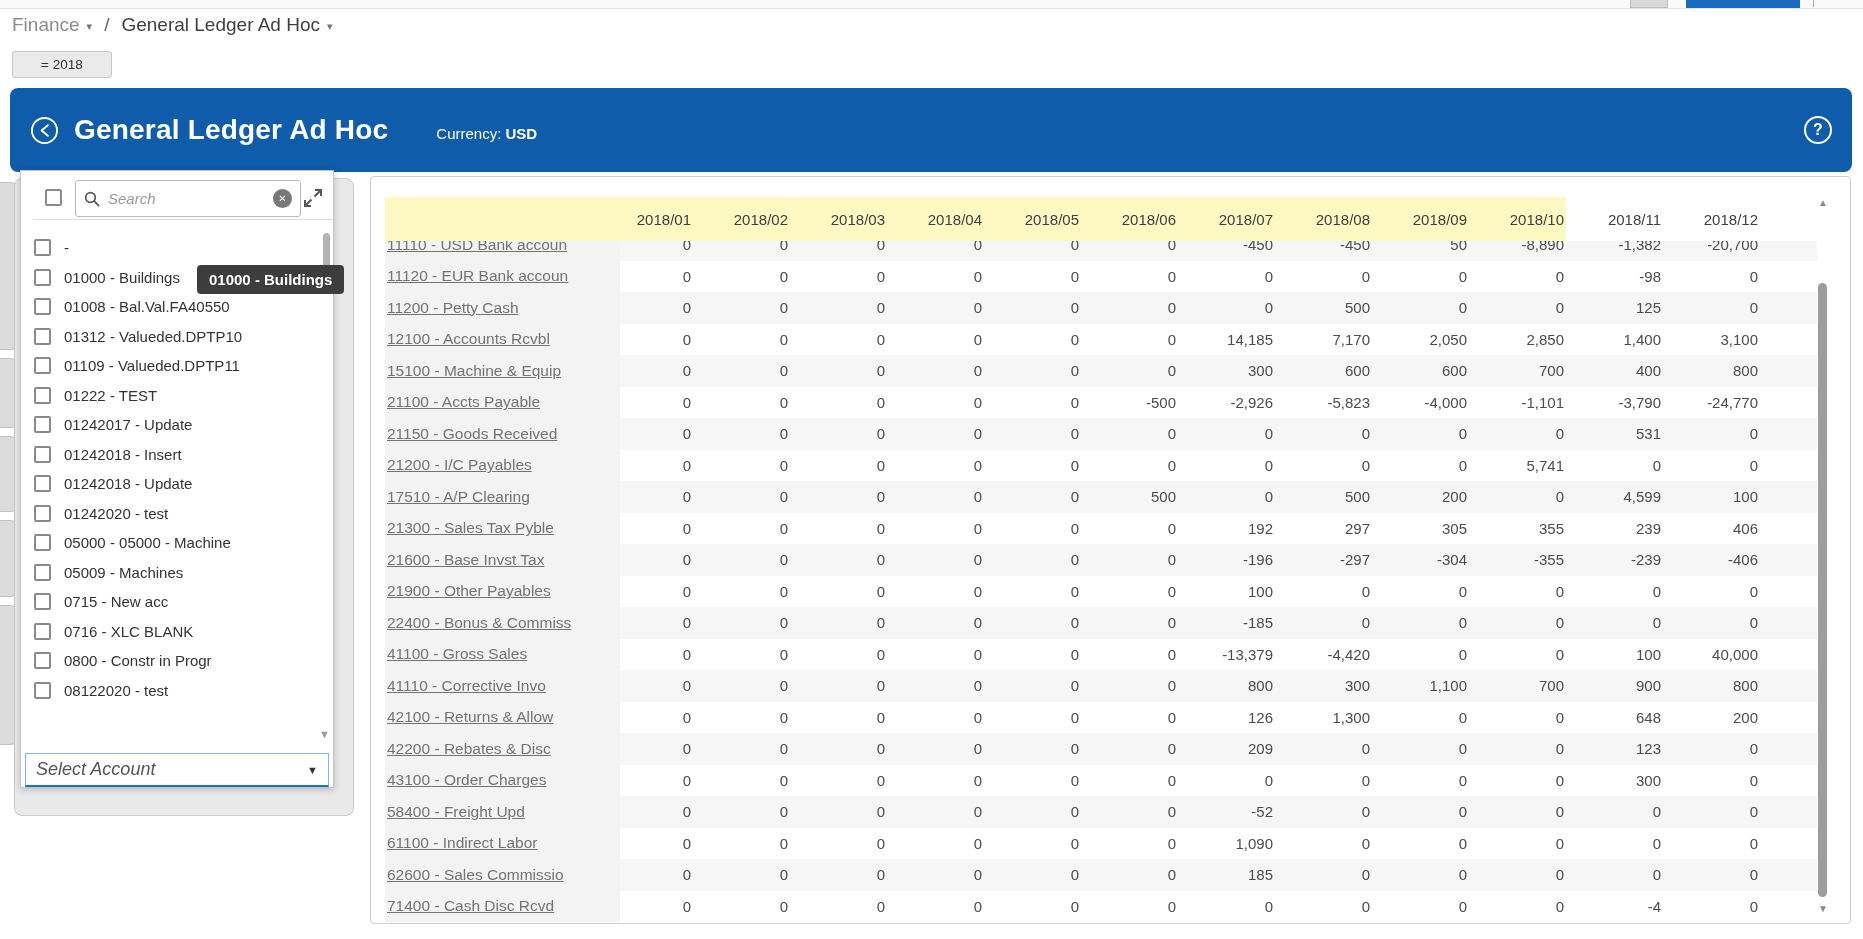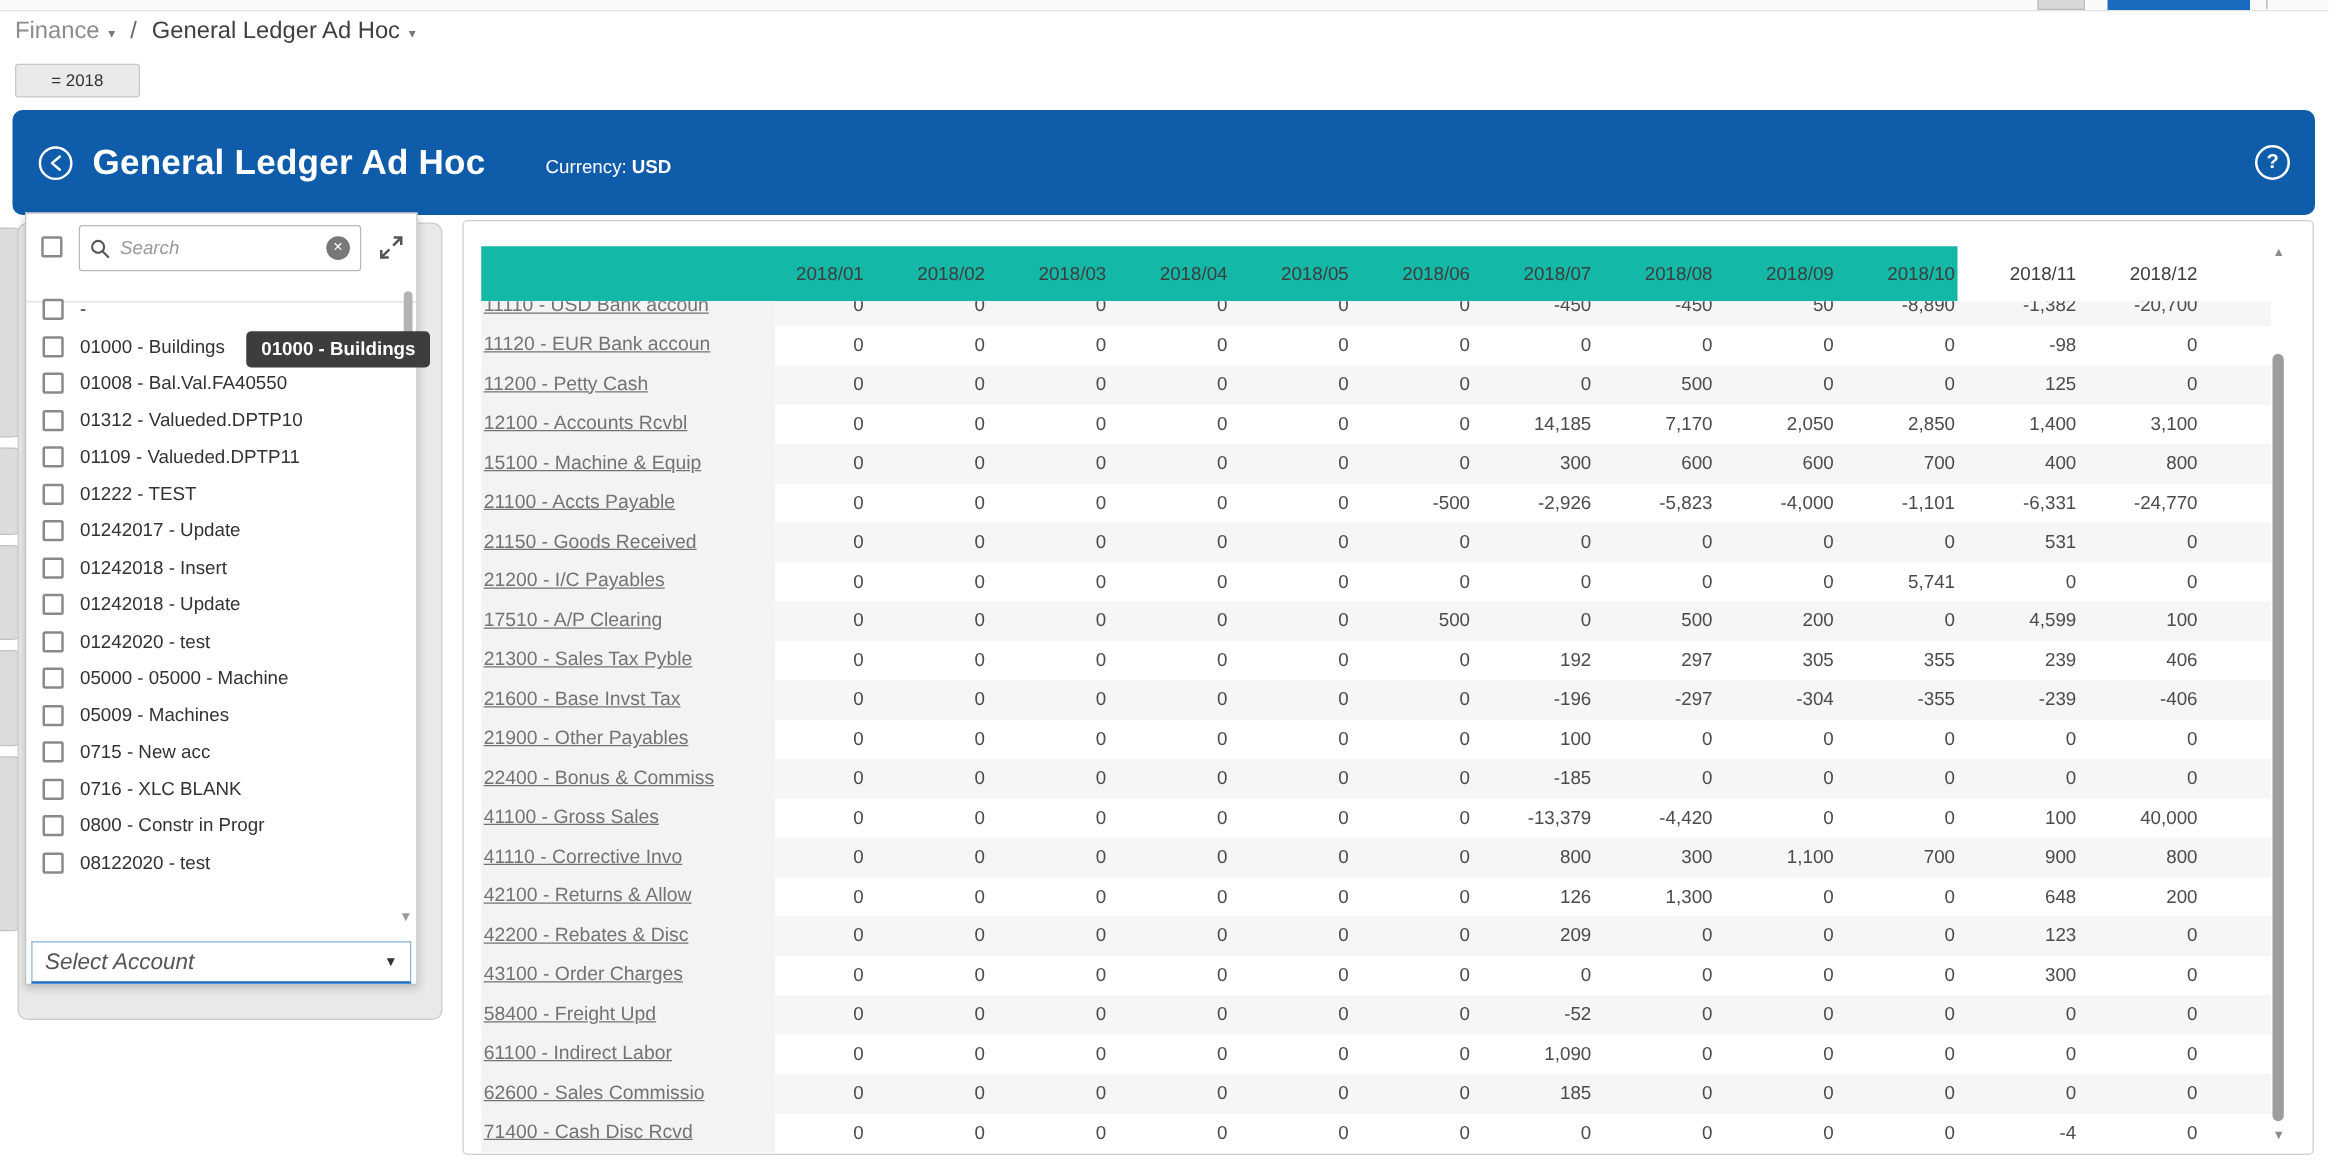--- a/index.html
+++ b/index.html
@@ -42,21 +42,21 @@
                border:1px solid #c2c2c2; border-radius:12px; z-index:1; }
   .tab1 { top:182px; height:168px; } .tab2 { top:358px; height:70px; }
   .tab3 { top:436px; height:76px; } .tab4 { top:520px; height:77px; }
   .tab5 { top:605px; height:140px; }
   .gray-panel { position:absolute; left:14px; top:178px; width:340px; height:638px;
                 background:#e9e9e9; border:1px solid #cbcbcb; border-radius:8px; z-index:2; }
 
   
   .account-popup { position:absolute; left:20px; top:170px; width:314px; height:618px; background:#fff;
                    border:1px solid #c3c3c3; box-shadow:0 2px 7px rgba(0,0,0,.2); z-index:5; }
-  .popup-toolbar { position:absolute; left:0; top:0; right:0; height:71px; border-bottom:1px solid #ddd; }
+  .popup-toolbar { position:absolute; left:12px; top:0; right:0; height:49px; border-bottom:1px solid #ddd; }
   .cb { width:17px; height:17px; border:2px solid #8a8a8a; border-radius:2px; background:#fff;
         flex:0 0 auto; cursor:pointer; }
   .toolbar-cb { position:absolute; left:12px; top:18px; }
   .search-box { position:absolute; left:42px; top:9px; width:226px; height:37px; border:1px solid #b9b9b9;
                 border-radius:3px; display:flex; align-items:center; padding:0 8px; gap:8px; background:#fff; }
   .search-input { border:none; outline:none; flex:1; font-style:italic; font-size:15px; color:#555;
                   font-family:"Liberation Sans", sans-serif; min-width:0; }
   .search-input::placeholder { color:#9a9a9a; font-style:italic; }
   .clear-btn { width:19px; height:19px; border-radius:50%; background:#787878; color:#fff; font-size:10px;
                text-align:center; line-height:19px; cursor:pointer; flex:0 0 auto; }
@@ -73,21 +73,21 @@
 
   .select-account { position:absolute; left:4px; right:4px; top:582px; height:34px; background:#fff;
                     border:1px solid #8ab4dc; border-bottom:2px solid #1f6fc0; display:flex;
                     align-items:center; justify-content:space-between; padding:0 10px; cursor:pointer; }
   .select-label { font-style:italic; font-size:18px; color:#555; }
   .select-caret { font-size:11px; color:#333; }
 
   
   .table-panel { position:absolute; left:370px; top:176px; width:1481px; height:748px; background:#fff;
                  border:1px solid #cfcfcf; border-radius:4px; z-index:3; }
-  .grid-header { position:absolute; left:14px; top:20px; width:1181px; height:44px; background:#14b8a6;
+  .grid-header { position:absolute; left:14px; top:20px; width:1181px; height:44px; background:#fef9c3;
                  display:flex; align-items:center; font-size:15px; color:#3e3e3e; }
   .hcell-label { width:235px; flex:0 0 auto; }
   .hcell { width:97px; flex:0 0 auto; text-align:right; padding-right:26px; }
   .grid-clip { position:absolute; left:14px; top:64px; width:1432px; height:682px; overflow:hidden; }
   .grid-rows { position:relative; top:-12px; }
   .row { display:flex; height:31.5px; align-items:center; }
   .row:nth-child(odd) { background:#f6f6f6; }
   .cell-label { width:235px; flex:0 0 auto; background:#f3f3f3; height:100%; display:flex; align-items:center; padding-left:2px; }
   .row-link { font-size:15.5px; color:#737373; text-decoration:underline; cursor:pointer; }
   .cell-val { width:97px; flex:0 0 auto; text-align:right; padding-right:26px; font-size:15px; color:#4c4c4c; }
@@ -350,21 +350,21 @@
             <div class="cell-val">0</div>
             <div class="cell-val">0</div>
             <div class="cell-val">0</div>
             <div class="cell-val">0</div>
             <div class="cell-val">0</div>
             <div class="cell-val">-500</div>
             <div class="cell-val">-2,926</div>
             <div class="cell-val">-5,823</div>
             <div class="cell-val">-4,000</div>
             <div class="cell-val">-1,101</div>
-            <div class="cell-val">-6,331</div>
+            <div class="cell-val">-3,790</div>
             <div class="cell-val">-24,770</div>
             <div class="cell-fill"></div>
           </div>
           <div class="row">
             <div class="cell-label">
               <a class="row-link">21150 - Goods Received</a>
             </div>
             <div class="cell-val">0</div>
             <div class="cell-val">0</div>
             <div class="cell-val">0</div>

